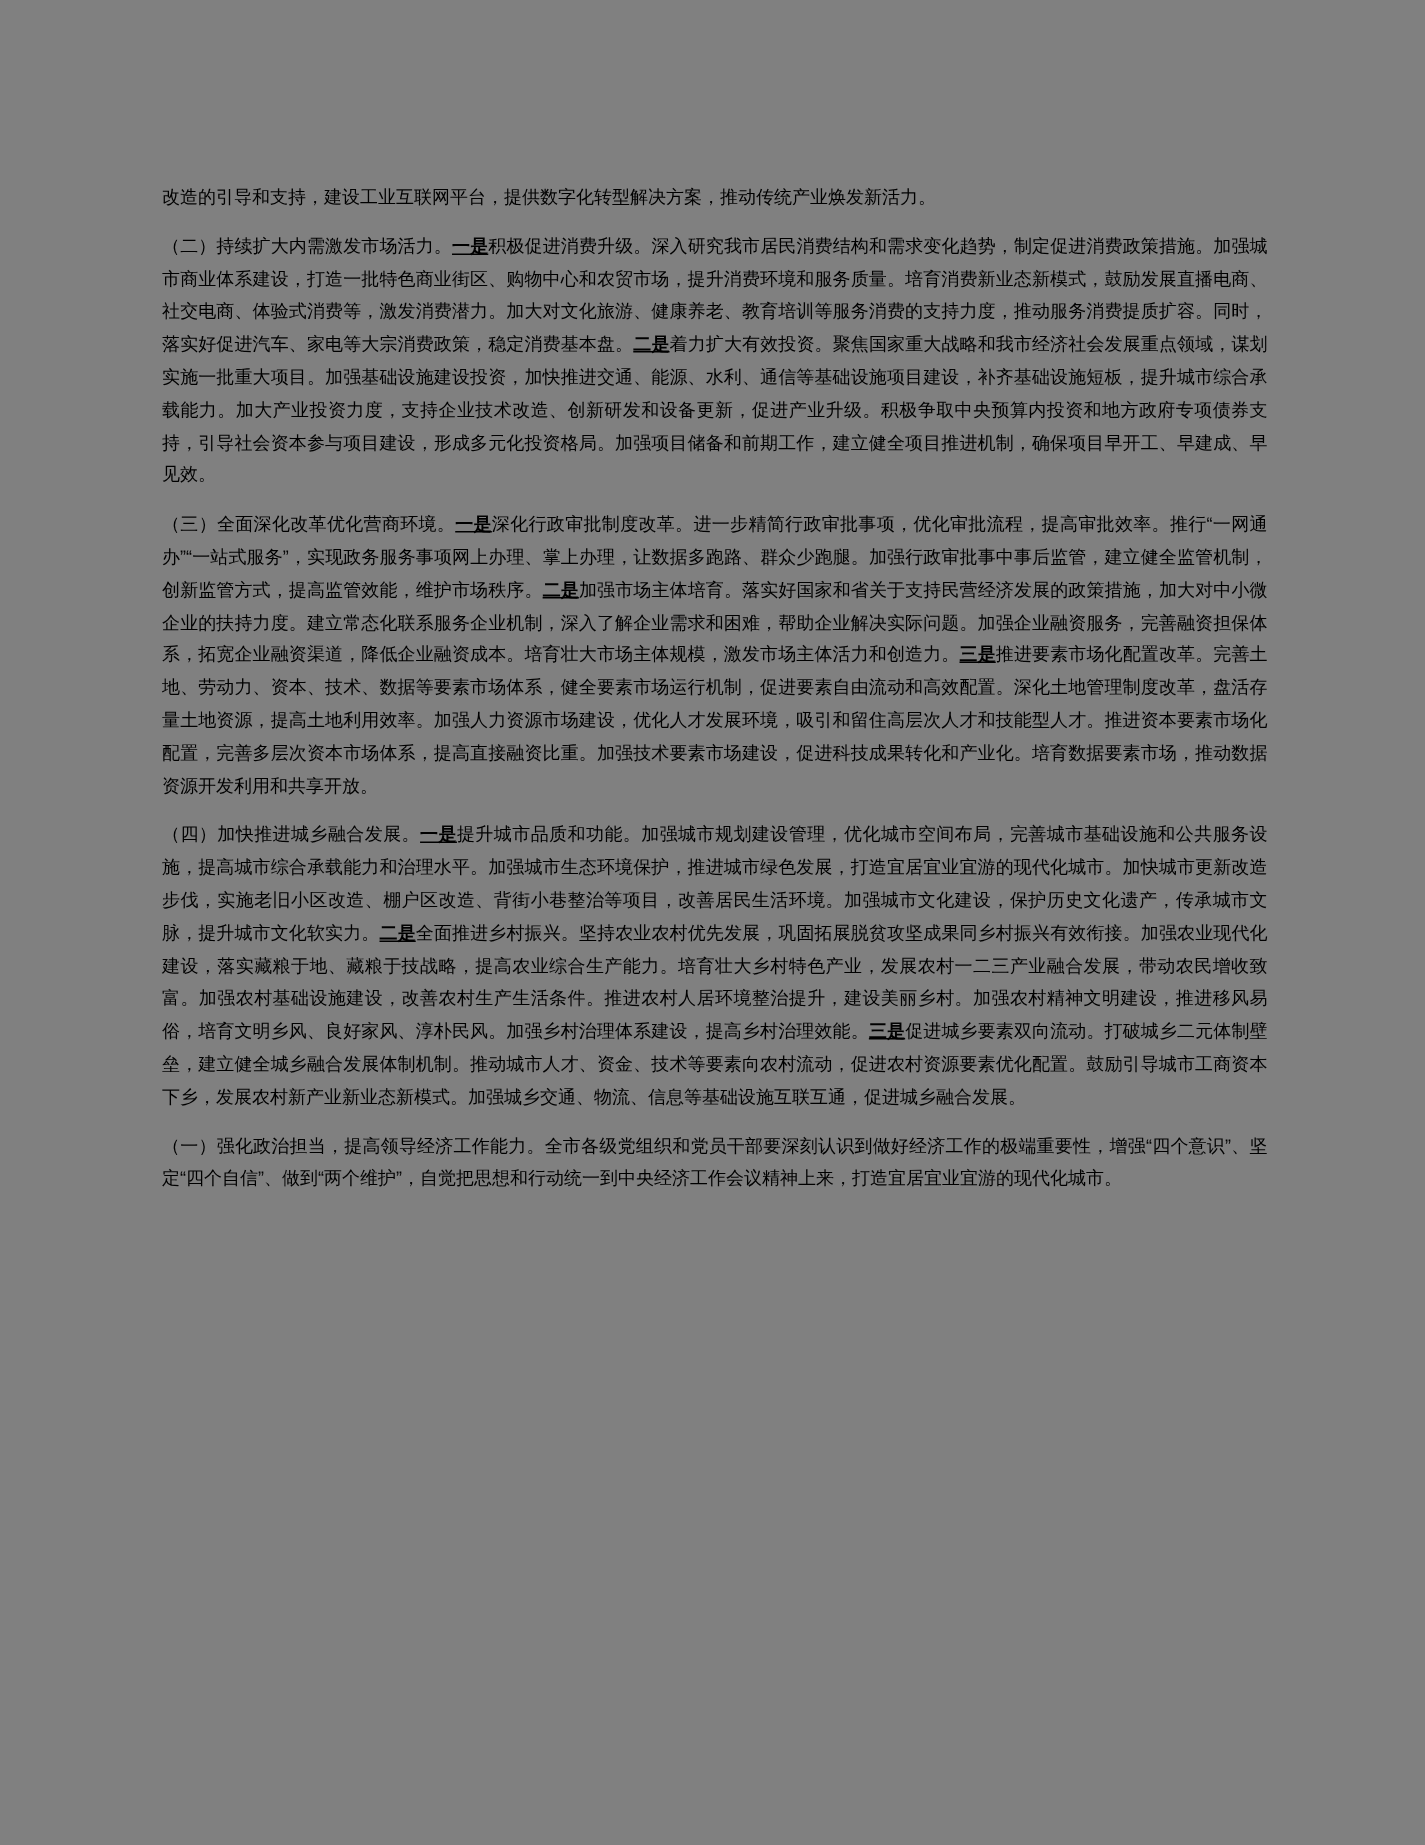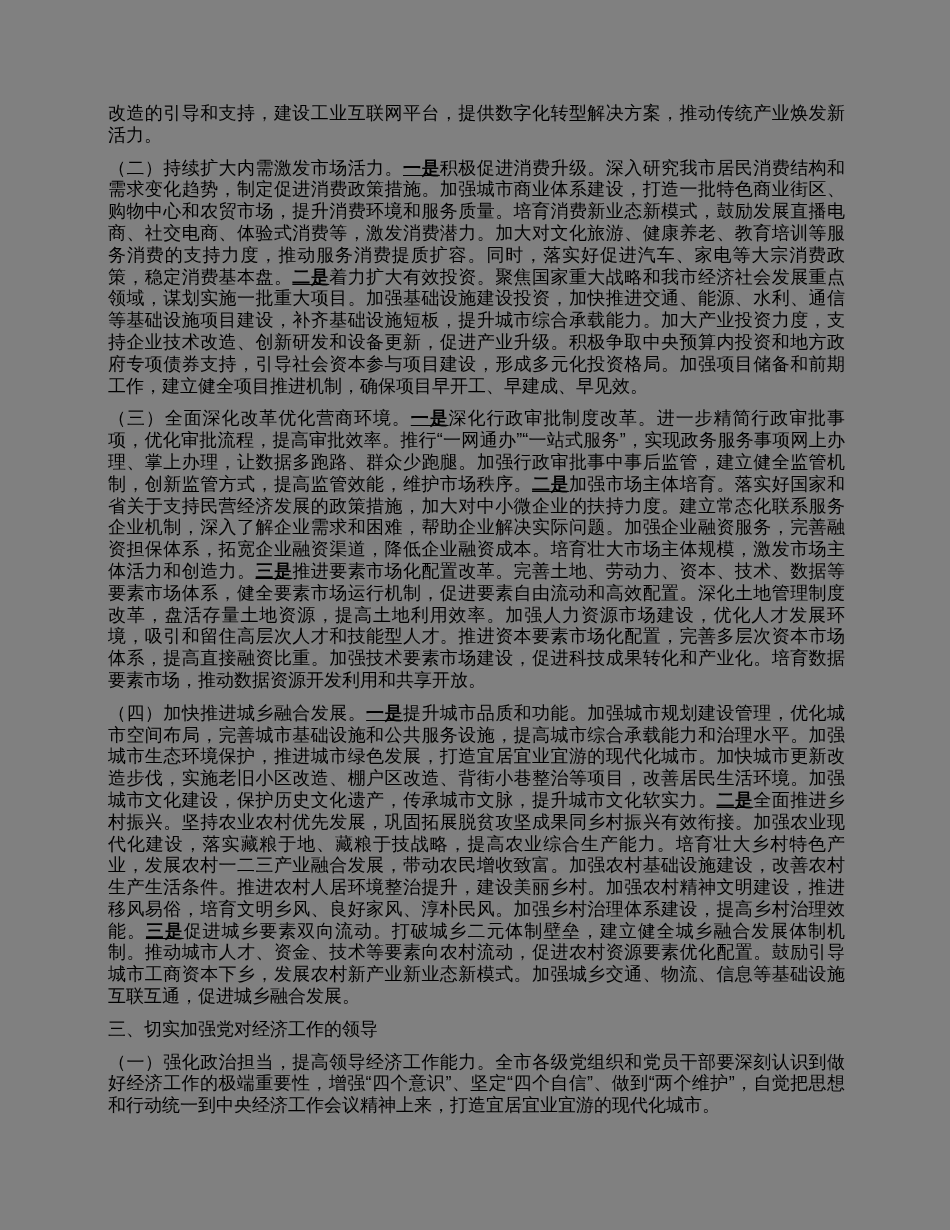--- a/index.html
+++ b/index.html
@@ -4,34 +4,33 @@
 <style>
   * { margin: 0; padding: 0; box-sizing: border-box; }
   html, body { width: 950px; height: 1230px; overflow: hidden; }
   body {
     background: #808080;
     font-family: "Liberation Sans", "DejaVu Sans", sans-serif;
   }
   .doc {
     position: absolute;
     left: 108px;
-    top: 103px;
+    top: 121px;
     width: 737px;
     color: #000000;
-    font-size: 18px;
+    font-size: 12px;
     line-height: 21.8px;
     text-align: justify;
   }
   .para { margin-bottom: 11px; }
   .para:last-child { margin-bottom: 0; }
   .para b { font-weight: 700; text-decoration: underline; }
 </style>
 </head>
 <body style="background: rgb(128, 128, 128);">
 
 <div class="doc" style="background: transparent; color: rgb(0, 0, 0);">
     <p class="para"><span>改造的引导和支持，建设工业互联网平台，提供数字化转型解决方案，推动传统产业焕发新活力。</span></p>
     <p class="para"><span>（二）持续扩大内需激发市场活力。</span><b>一是</b><span>积极促进消费升级。深入研究我市居民消费结构和需求变化趋势，制定促进消费政策措施。加强城市商业体系建设，打造一批特色商业街区、购物中心和农贸市场，提升消费环境和服务质量。培育消费新业态新模式，鼓励发展直播电商、社交电商、体验式消费等，激发消费潜力。加大对文化旅游、健康养老、教育培训等服务消费的支持力度，推动服务消费提质扩容。同时，落实好促进汽车、家电等大宗消费政策，稳定消费基本盘。</span><b>二是</b><span>着力扩大有效投资。聚焦国家重大战略和我市经济社会发展重点领域，谋划实施一批重大项目。加强基础设施建设投资，加快推进交通、能源、水利、通信等基础设施项目建设，补齐基础设施短板，提升城市综合承载能力。加大产业投资力度，支持企业技术改造、创新研发和设备更新，促进产业升级。积极争取中央预算内投资和地方政府专项债券支持，引导社会资本参与项目建设，形成多元化投资格局。加强项目储备和前期工作，建立健全项目推进机制，确保项目早开工、早建成、早见效。</span></p>
     <p class="para"><span>（三）全面深化改革优化营商环境。</span><b>一是</b><span>深化行政审批制度改革。进一步精简行政审批事项，优化审批流程，提高审批效率。推行“一网通办”“一站式服务”，实现政务服务事项网上办理、掌上办理，让数据多跑路、群众少跑腿。加强行政审批事中事后监管，建立健全监管机制，创新监管方式，提高监管效能，维护市场秩序。</span><b>二是</b><span>加强市场主体培育。落实好国家和省关于支持民营经济发展的政策措施，加大对中小微企业的扶持力度。建立常态化联系服务企业机制，深入了解企业需求和困难，帮助企业解决实际问题。加强企业融资服务，完善融资担保体系，拓宽企业融资渠道，降低企业融资成本。培育壮大市场主体规模，激发市场主体活力和创造力。</span><b>三是</b><span>推进要素市场化配置改革。完善土地、劳动力、资本、技术、数据等要素市场体系，健全要素市场运行机制，促进要素自由流动和高效配置。深化土地管理制度改革，盘活存量土地资源，提高土地利用效率。加强人力资源市场建设，优化人才发展环境，吸引和留住高层次人才和技能型人才。推进资本要素市场化配置，完善多层次资本市场体系，提高直接融资比重。加强技术要素市场建设，促进科技成果转化和产业化。培育数据要素市场，推动数据资源开发利用和共享开放。</span></p>
     <p class="para"><span>（四）加快推进城乡融合发展。</span><b>一是</b><span>提升城市品质和功能。加强城市规划建设管理，优化城市空间布局，完善城市基础设施和公共服务设施，提高城市综合承载能力和治理水平。加强城市生态环境保护，推进城市绿色发展，打造宜居宜业宜游的现代化城市。加快城市更新改造步伐，实施老旧小区改造、棚户区改造、背街小巷整治等项目，改善居民生活环境。加强城市文化建设，保护历史文化遗产，传承城市文脉，提升城市文化软实力。</span><b>二是</b><span>全面推进乡村振兴。坚持农业农村优先发展，巩固拓展脱贫攻坚成果同乡村振兴有效衔接。加强农业现代化建设，落实藏粮于地、藏粮于技战略，提高农业综合生产能力。培育壮大乡村特色产业，发展农村一二三产业融合发展，带动农民增收致富。加强农村基础设施建设，改善农村生产生活条件。推进农村人居环境整治提升，建设美丽乡村。加强农村精神文明建设，推进移风易俗，培育文明乡风、良好家风、淳朴民风。加强乡村治理体系建设，提高乡村治理效能。</span><b>三是</b><span>促进城乡要素双向流动。打破城乡二元体制壁垒，建立健全城乡融合发展体制机制。推动城市人才、资金、技术等要素向农村流动，促进农村资源要素优化配置。鼓励引导城市工商资本下乡，发展农村新产业新业态新模式。加强城乡交通、物流、信息等基础设施互联互通，促进城乡融合发展。</span></p>
-    <p class="para"><span>三、切实加强党对经济工作的领导</span></p>
     <p class="para"><span>（一）强化政治担当，提高领导经济工作能力。全市各级党组织和党员干部要深刻认识到做好经济工作的极端重要性，增强“四个意识”、坚定“四个自信”、做到“两个维护”，自觉把思想和行动统一到中央经济工作会议精神上来，打造宜居宜业宜游的现代化城市。</span></p>
   </div>
 
 </body></html>

